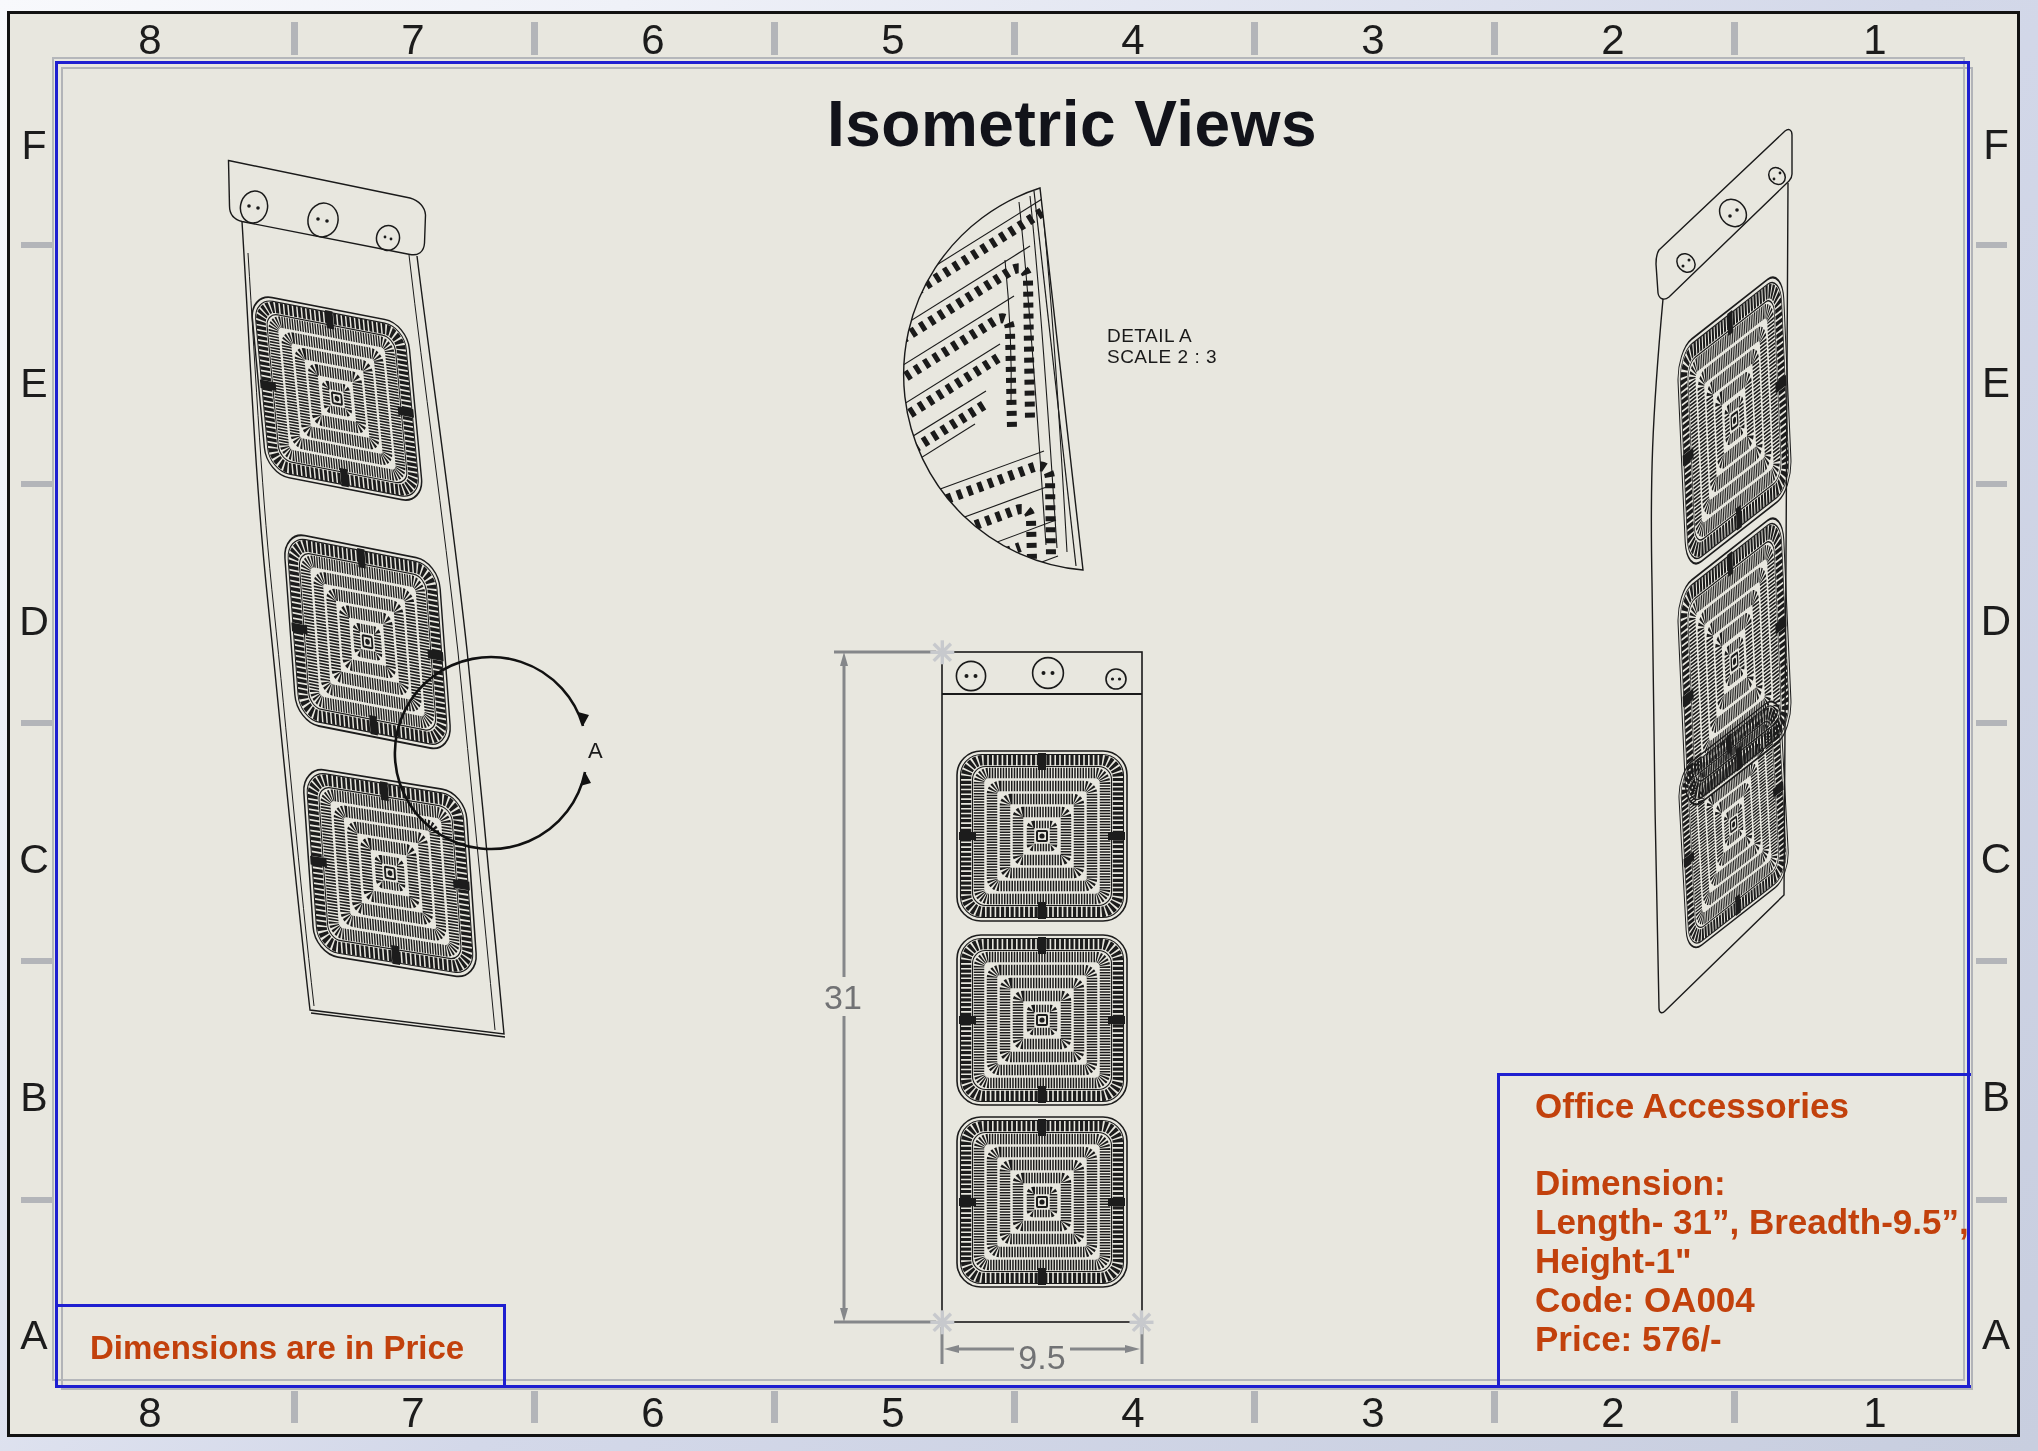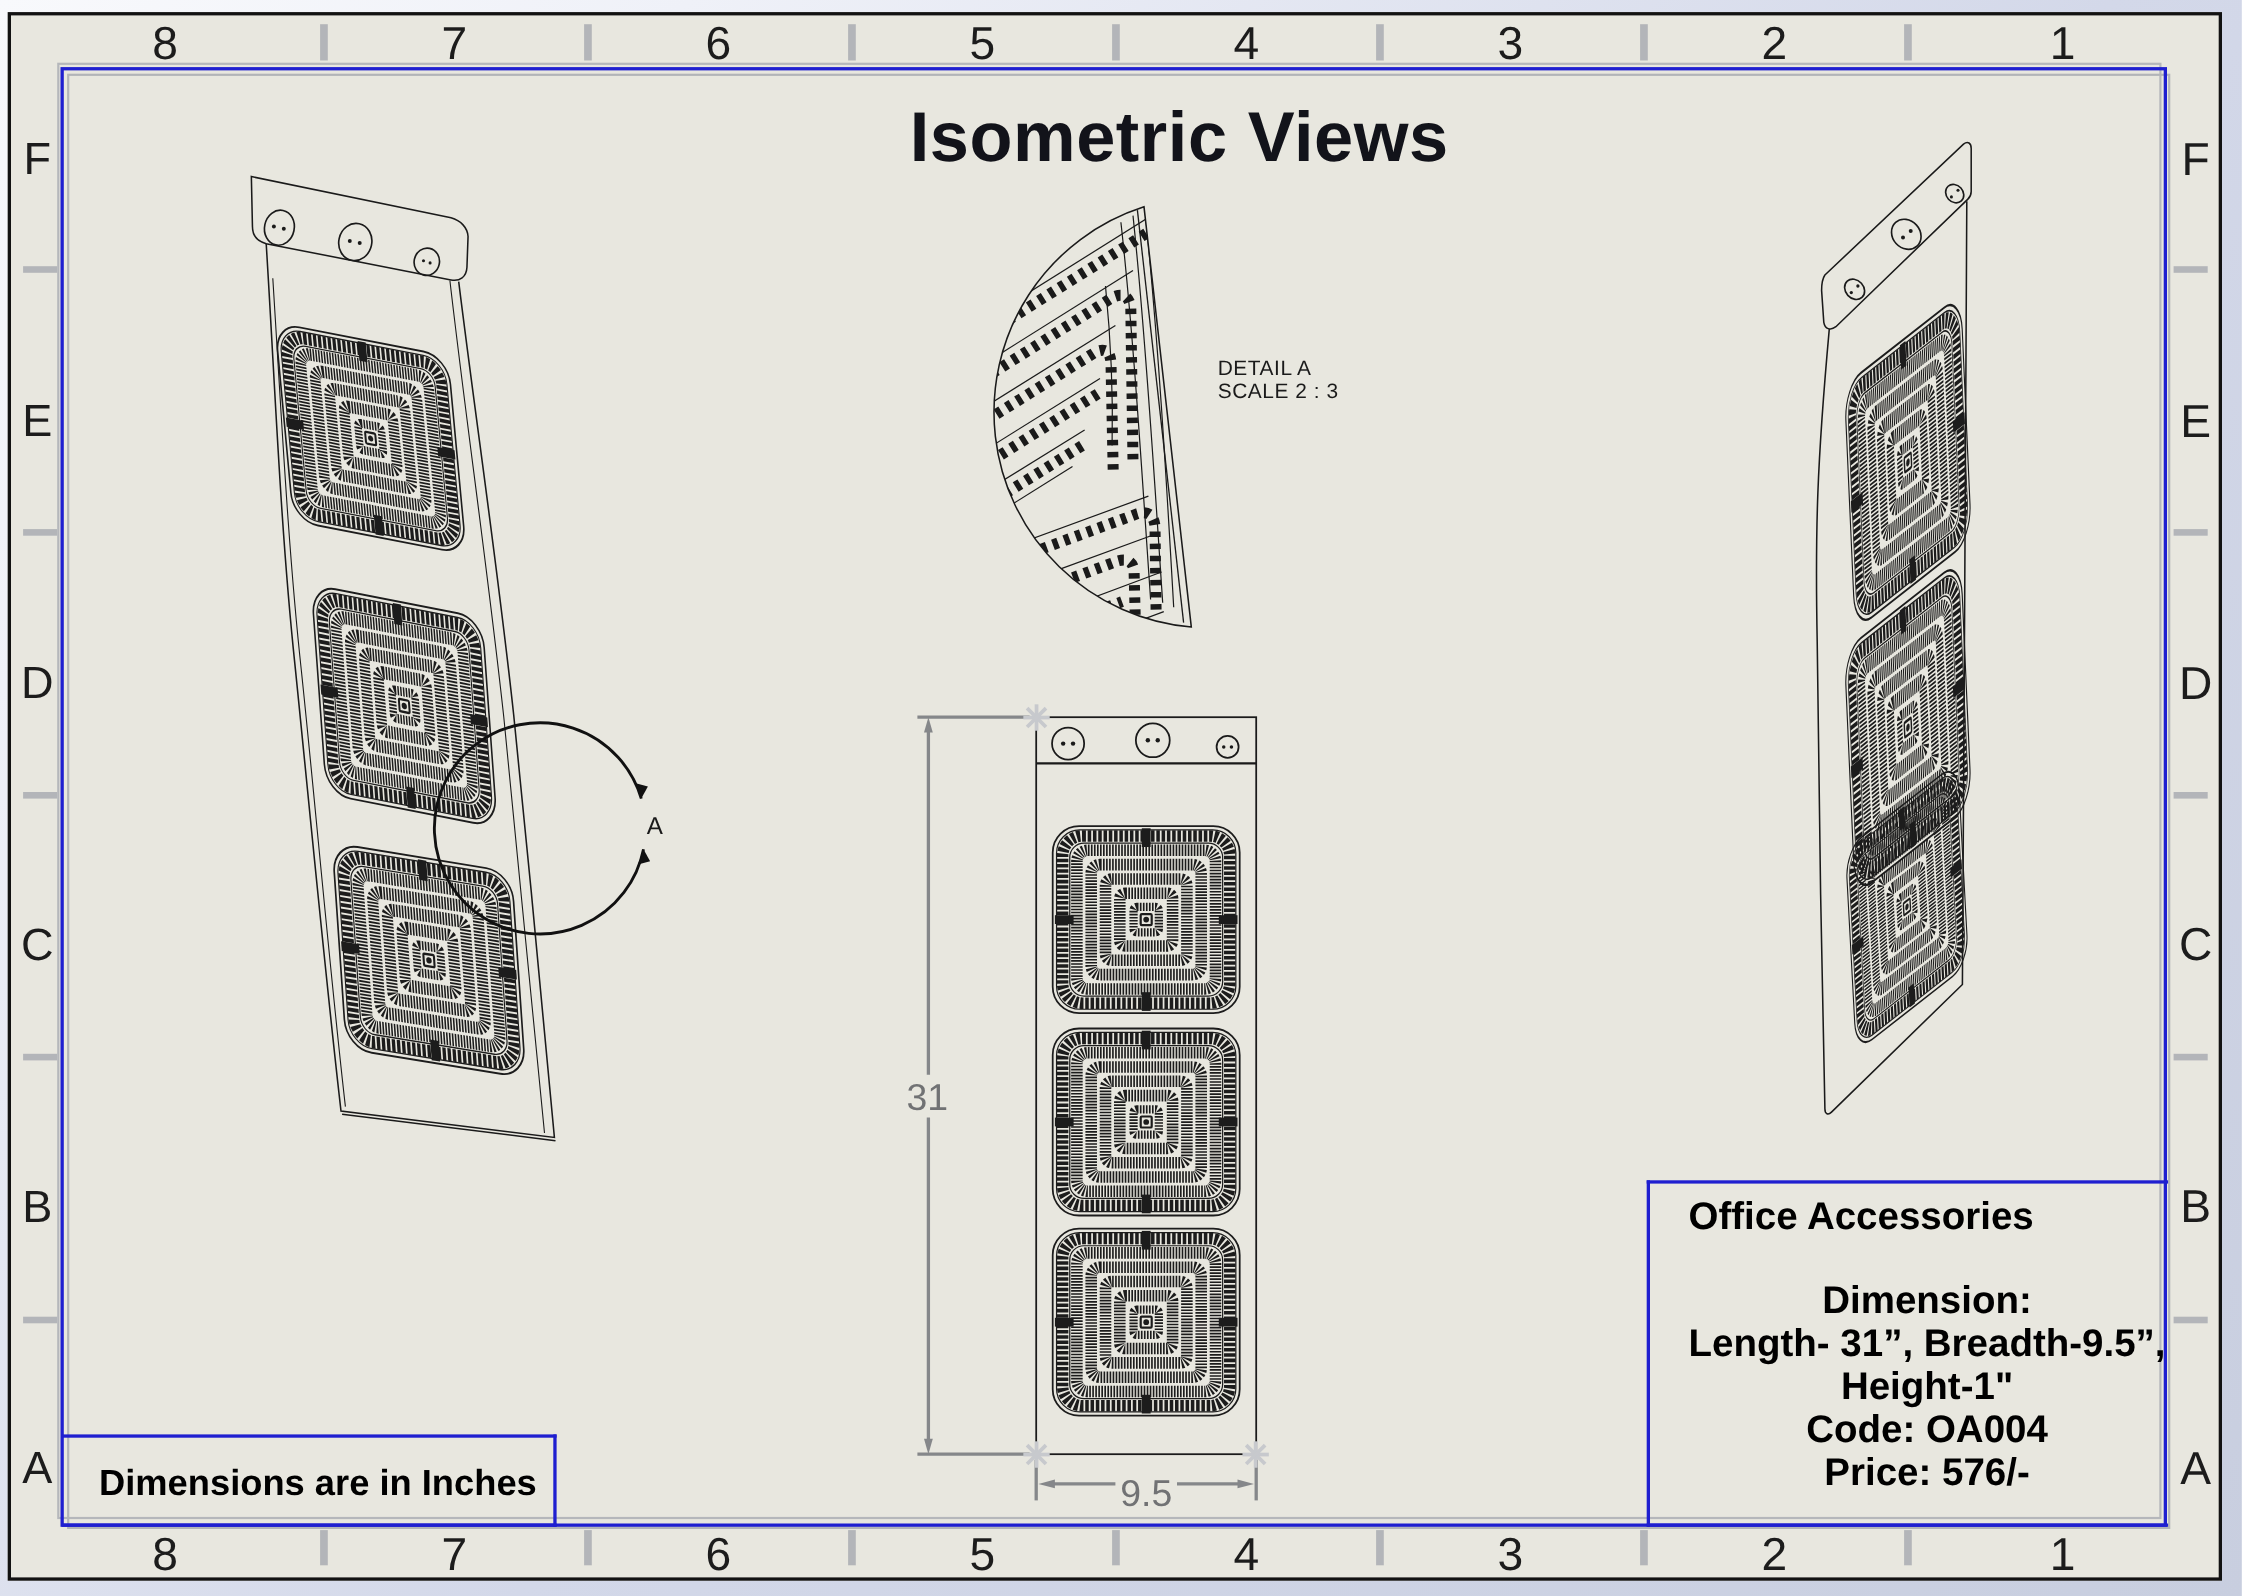--- a/index.html
+++ b/index.html
@@ -16,21 +16,21 @@
   
   #bluerect{left:54.8px;top:61px;width:1909px;height:1321px;border:3.5px solid #1f1fd0;}
   #titleblock{left:1497px;top:1073px;width:471px;height:309px;border:3.5px solid #1f1fd0;border-right:none;}
   #dimbox{left:56px;top:1304px;width:447px;height:78px;border:3.5px solid #1f1fd0;border-left:none;}
   .tickv{width:7px;height:33px;background:#b3b5b9;top:22px;}
   .tickvb{width:7px;height:32px;background:#b3b5b9;top:1391px;}
   .tickh{width:31px;height:6px;background:#b3b5b9;left:21px;}
   .tickhr{width:31px;height:6px;background:#b3b5b9;left:1976px;}
   .num{font-size:42px;color:#1c1c1c;transform:translate(-50%,-50%);}
   .title{font-weight:bold;font-size:64px;color:#12131a;white-space:nowrap;transform:translate(-50%,-50%);letter-spacing:0.5px;}
-  .tb{font-weight:bold;font-size:35px;color:#000000;line-height:39px;white-space:nowrap;text-align:center;}
+  .tb{font-weight:bold;font-size:35px;color:#c2410c;line-height:39px;white-space:nowrap;}
   .detlbl{font-size:19px;color:#1a1a1a;letter-spacing:0.5px;line-height:21px;transform:translate(-50%,-50%);}
 </style>
 </head>
 <body>
 <div class="abs" id="frame"></div>
 <div class="abs" id="gray1"></div>
 <div class="abs" id="gray2"></div>
 <div class="abs" id="bluerect"></div>
 <div class="abs" id="titleblock"></div>
 <div class="abs" id="dimbox"></div>
@@ -93,21 +93,21 @@
 <div class="abs num" style="left:1996px;top:859px;">C</div>
 <div class="abs num" style="left:1996px;top:1097px;">B</div>
 <div class="abs num" style="left:1996px;top:1335px;">A</div>
 
 <div class="abs title" style="left:1072px;top:124px;">Isometric Views</div>
 
 <div class="abs detlbl" style="left:1162px;top:346px;">DETAIL A<br>SCALE 2 : 3</div>
 
 <div class="abs tb" style="left:1535px;top:1086px;">Office Accessories</div>
 <div class="abs tb" style="left:1535px;top:1163px;">Dimension:<br>Length- 31”, Breadth-9.5”,<br>Height-1"<br>Code: OA004<br>Price: 576/-</div>
-<div class="abs tb" style="left:90px;top:1328px;font-size:33px;">Dimensions are in Inches</div>
+<div class="abs tb" style="left:90px;top:1328px;font-size:33px;">Dimensions are in Price</div>
 
 <svg class="abs" style="left:0;top:0;" width="2038" height="1451" viewBox="0 0 2038 1451">
 <defs>
 <g id="pocket">
   <rect x="1" y="1" width="170" height="170" rx="24" fill="none" stroke="#1c1c1c" stroke-width="1.6"></rect>
   <rect x="4.5" y="4.5" width="163" height="163" rx="21" fill="none" stroke="#1c1c1c" stroke-width="1.1"></rect>
   <rect x="10" y="10" width="152" height="152" rx="18" fill="none" stroke="#1c1c1c" stroke-width="10.5" stroke-dasharray="3.2 1.6"></rect>
   <rect x="16.5" y="16.5" width="139" height="139" rx="13" fill="none" stroke="#1c1c1c" stroke-width="1.1"></rect>
   <rect x="23" y="23" width="126" height="126" rx="10" fill="none" stroke="#1c1c1c" stroke-width="10.5" stroke-dasharray="1.5 1.25"></rect>
   <rect x="36" y="36" width="100" height="100" rx="8" fill="none" stroke="#1c1c1c" stroke-width="10.5" stroke-dasharray="1.5 1.25"></rect>

